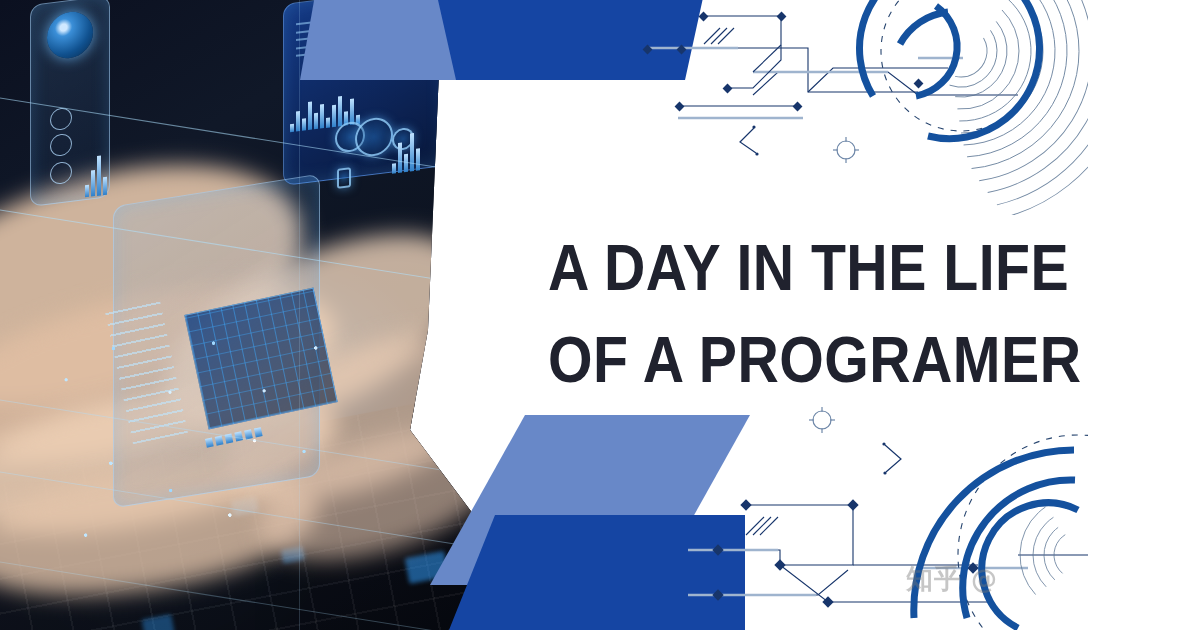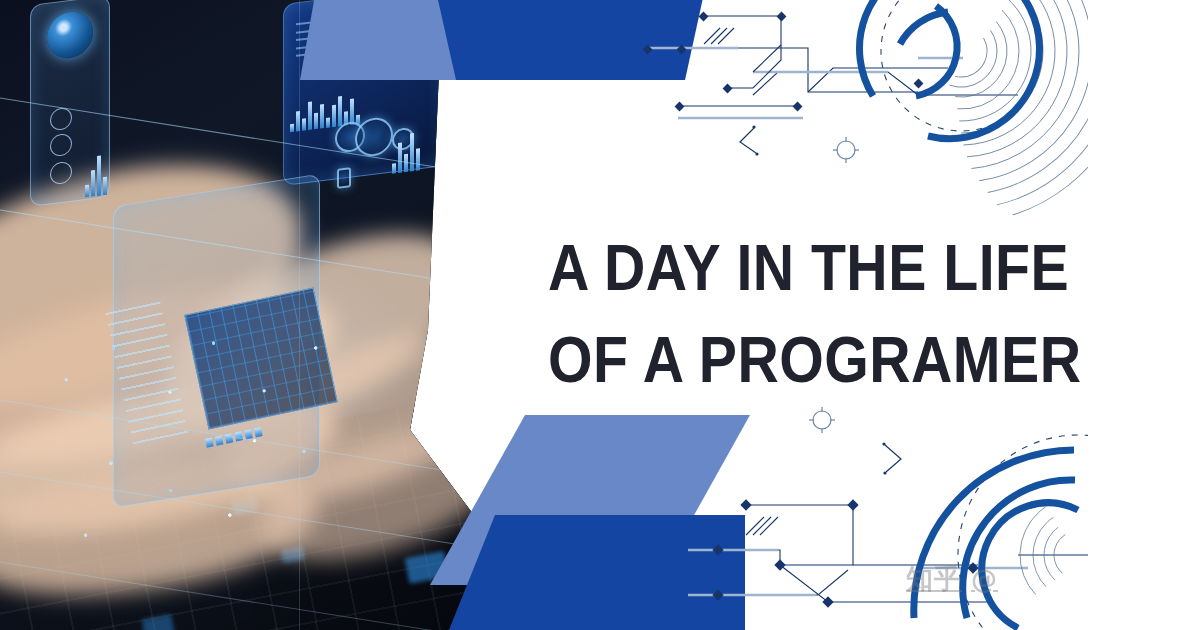--- a/index.html
+++ b/index.html
@@ -162,21 +162,20 @@
 
   
   .watermark{
     position:absolute;left:906px;top:561px;
     display:flex;align-items:center;gap:9px;
     font-size:27px;font-weight:600;
     color:rgba(120,120,120,.42);
     font-family:"DejaVu Sans","Liberation Sans",sans-serif;
     letter-spacing:1px;
     white-space:nowrap;
-    text-decoration:underline;
   }
   .wm-at{font-size:26px;}
 </style>
 </head>
 <body>
 
 <div id="poster" style="--blue-dark:#1545A3; --blue-light:#6888C8; --ink:#20222E;">
 
   <div class="photo-wrap">
     <div class="photo">

